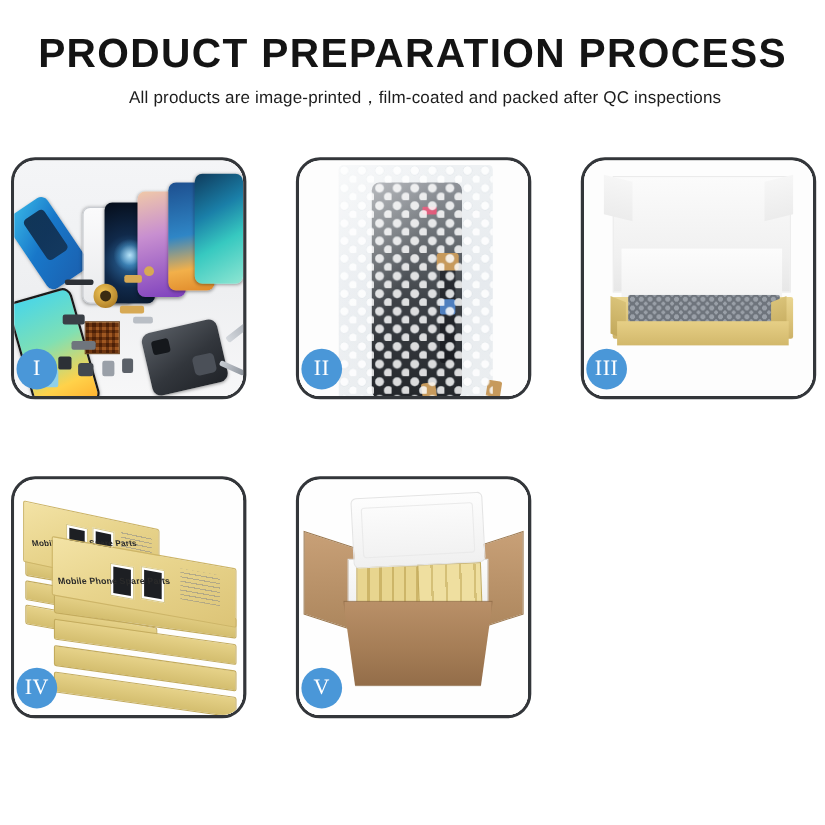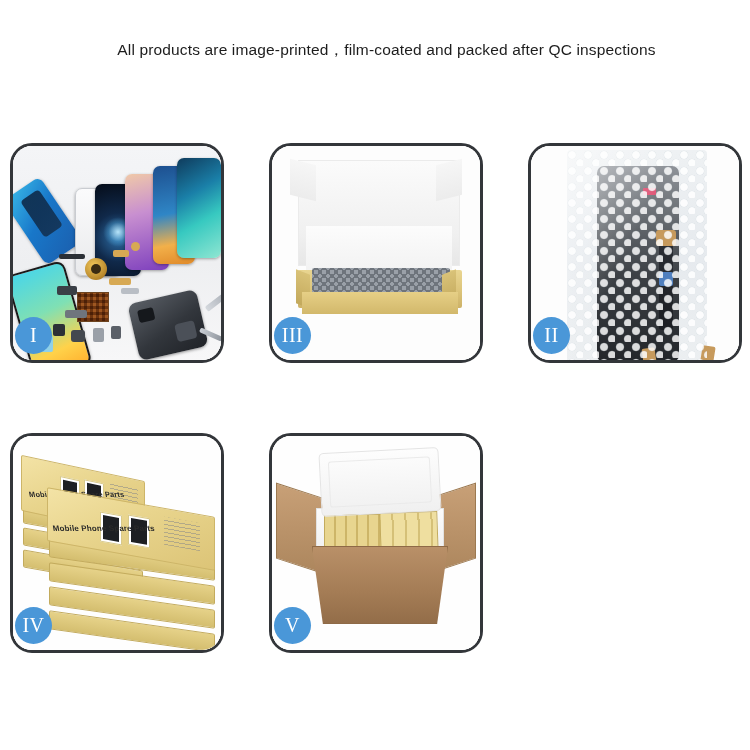--- a/index.html
+++ b/index.html
@@ -274,20 +274,21 @@
     background:#a9865e;opacity:.85;}
   .tab2{position:absolute;left:48px;top:146px;width:16px;height:18px;
     background:#a9865e;opacity:.8;}
 </style>
 </head>
 <body>
 
 <div class="page">
 
   <div class="header">
+    <div class="title">PRODUCT PREPARATION PROCESS</div>
     <div class="subtitle">All products are image-printed，film-coated and packed after QC inspections</div>
   </div>
 
   <div class="grid">
 
     <div class="panel">
       <div class="panel-clip">
         <div class="p1-bg"></div>
         <div class="phone ph-film"></div>
         <div class="phone ph-glass"></div>
@@ -312,53 +313,53 @@
         <div class="sm s11"></div>
         <div class="sm s12"></div>
         <div class="tweez"></div>
         <div class="tweez2"></div>
       </div>
       <div class="badge">I</div>
     </div>
 
     <div class="panel">
       <div class="panel-clip">
-        <div class="p3-bg"></div>
-        <div class="lid-back"></div>
-        <div class="lid-flapL"></div>
-        <div class="lid-flapR"></div>
-        <div class="foam"></div>
-        <div class="tray"></div>
-        <div class="tray-inner"></div>
-        <div class="tray-lft"></div>
-        <div class="tray-rgt"></div>
-        <div class="tray-front"></div>
-      </div>
-      <div class="badge">III</div>
-    </div>
-
-    <div class="panel">
-      <div class="panel-clip">
         <div class="p2-bg"></div>
         <div class="bubble-bag">
           <div class="lcd">
             <div class="pinkmark"></div>
             <div class="flex"></div>
             <div class="conn c1"></div>
             <div class="conn c2"></div>
           </div>
           <div class="bubbles"></div>
           <div class="bagglow"></div>
         </div>
       </div>
       <div class="badge">II</div>
     </div>
 
     <div class="panel">
       <div class="panel-clip">
+        <div class="p3-bg"></div>
+        <div class="lid-back"></div>
+        <div class="lid-flapL"></div>
+        <div class="lid-flapR"></div>
+        <div class="foam"></div>
+        <div class="tray"></div>
+        <div class="tray-inner"></div>
+        <div class="tray-lft"></div>
+        <div class="tray-rgt"></div>
+        <div class="tray-front"></div>
+      </div>
+      <div class="badge">III</div>
+    </div>
+
+    <div class="panel">
+      <div class="panel-clip">
         <div class="p4-bg"></div>
         <div class="stack">
 
           <div class="bx bx-side" style="left:6px;top:62px;width:118px;height:16px;transform:skewY(10deg);"></div>
           <div class="bx bx-side" style="left:6px;top:84px;width:118px;height:16px;transform:skewY(10deg);"></div>
           <div class="bx bx-side" style="left:6px;top:106px;width:118px;height:16px;transform:skewY(10deg);"></div>
           <div class="bx bx-side" style="left:32px;top:96px;width:164px;height:17px;transform:skewY(8deg);"></div>
           <div class="bx bx-side" style="left:32px;top:120px;width:164px;height:17px;transform:skewY(8deg);"></div>
           <div class="bx bx-side" style="left:32px;top:144px;width:164px;height:17px;transform:skewY(8deg);"></div>
           <div class="bx bx-side" style="left:32px;top:168px;width:164px;height:17px;transform:skewY(8deg);"></div>

